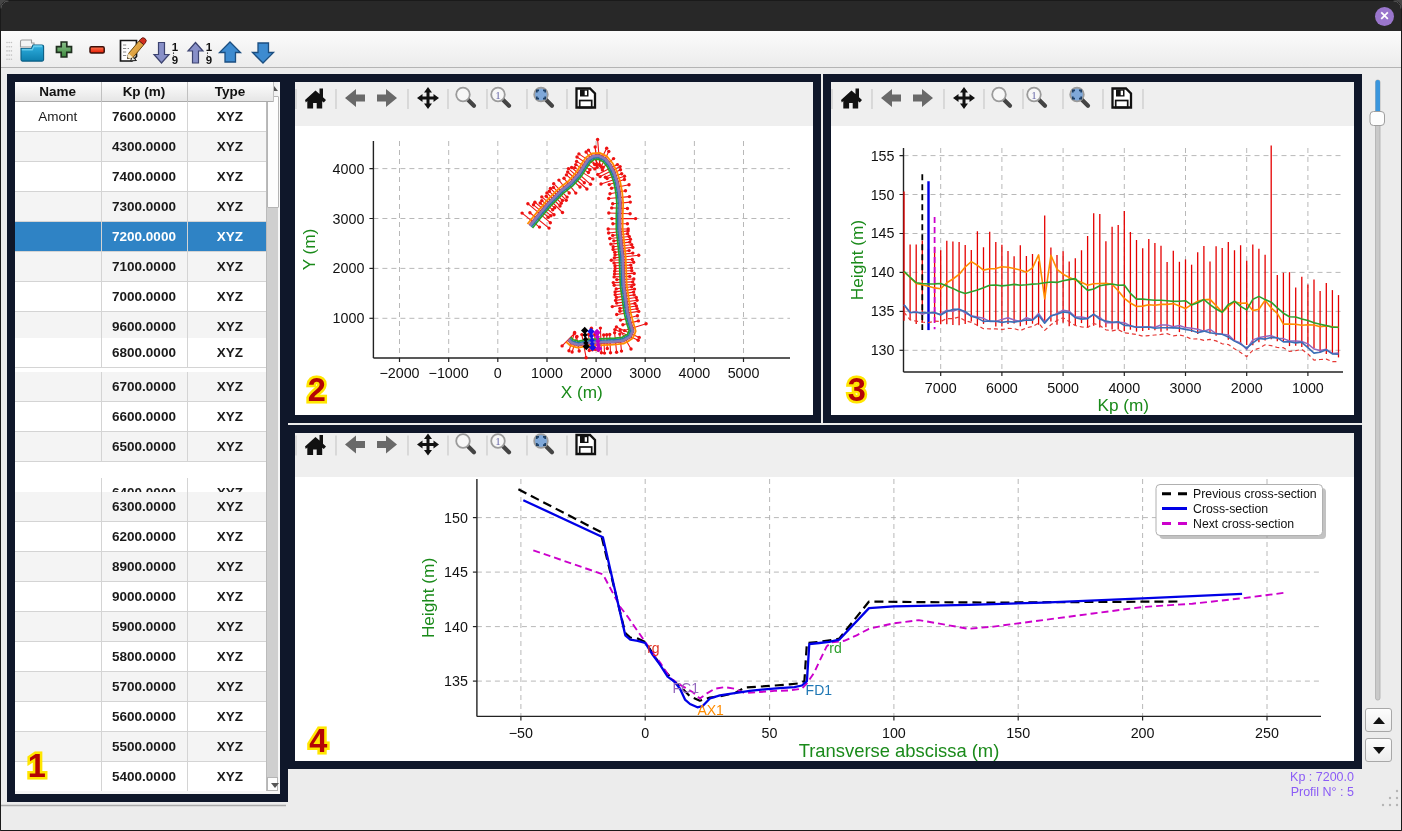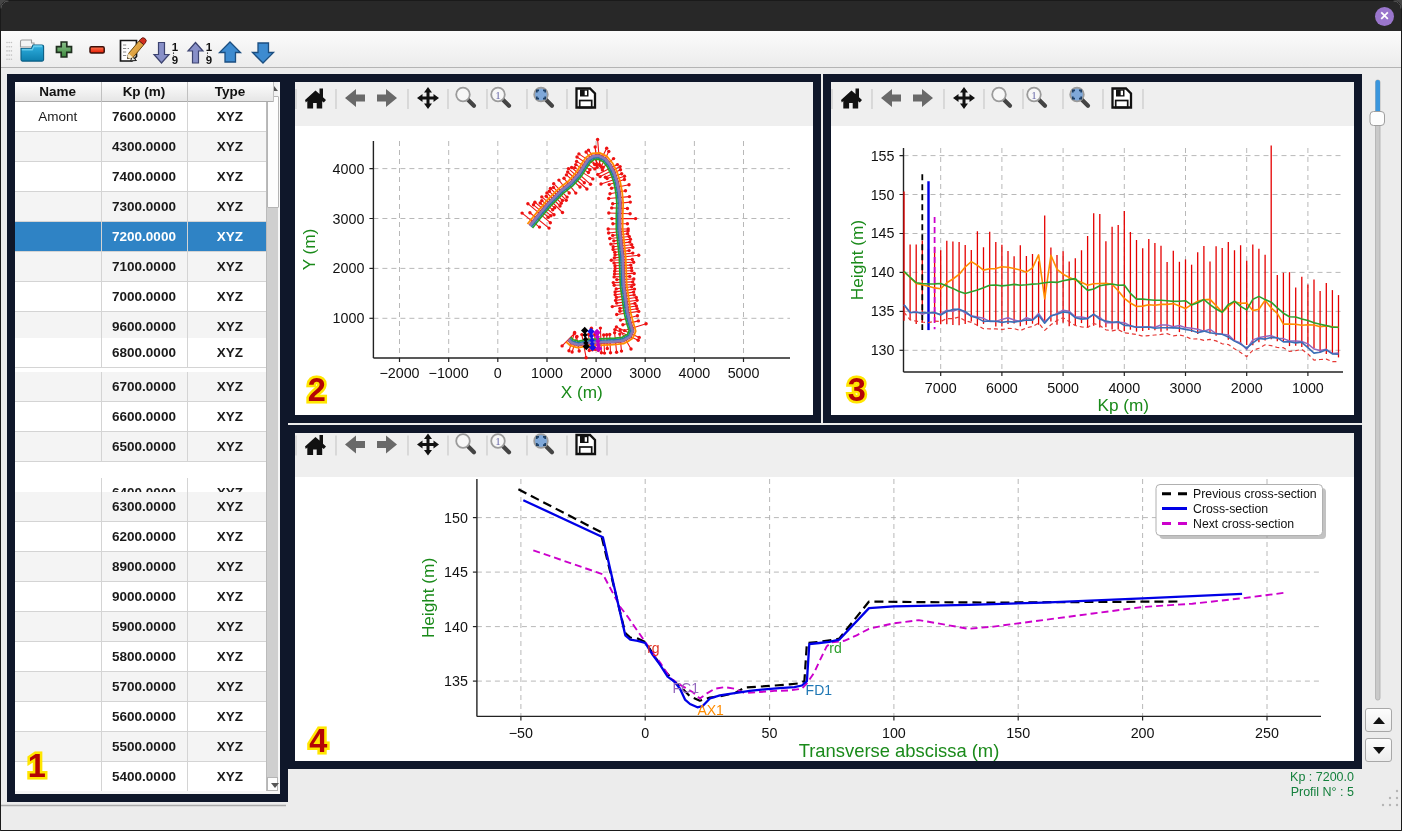--- a/index.html
+++ b/index.html
@@ -27,21 +27,21 @@
 .c3 { left:172.5px; width:86px;font-weight:bold; }
 .thead { position:absolute; left:0; top:0; width:258.5px; height:20px; background:linear-gradient(#fdfdfd,#e6e6e6); border-bottom:1px solid #aaa; z-index:3; }
 .thead div { position:absolute; top:0; height:20px; line-height:20px; text-align:center; font-weight:bold; font-size:13.5px; color:#111; border-right:1px solid #c0c0c0; }
 .vscroll { position:absolute; right:2px; top:0px; width:12.5px; bottom:3px; background:#cfcfcf; border-left:1px solid #bbb; }
 .vscroll .up { position:absolute; top:0; left:0; right:0; height:14px; background:#f2f2f2; }
 .vscroll .thumb { position:absolute; top:14px; left:0.5px; width:12px; height:112px; background:#fdfdfd; border:1px solid #b5b5b5; border-radius:1px; }
 .vscroll .down { position:absolute; bottom:0; left:0; right:0; height:14px; background:#f2f2f2; }
 .tri-up { width:0; height:0; border-left:4px solid transparent; border-right:4px solid transparent; border-bottom:5px solid #555; position:absolute; left:3px; top:4px; }
 .tri-down { width:0; height:0; border-left:4px solid transparent; border-right:4px solid transparent; border-top:5px solid #555; position:absolute; left:3px; top:5px; }
 .spin { position:absolute; width:27px; height:24px; background:linear-gradient(#fdfdfd,#ededed); border:1px solid #a8a8a8; border-radius:3px; }
-.status { position:absolute; right:47px; text-align:right; font-size:12.5px; color:#15803d; }
+.status { position:absolute; right:47px; text-align:right; font-size:12.5px; color:#8b5cf6; }
 </style></head><body>
 <div class="window">
   <div class="titlebar">
       <div class="close"></div>
     </div>
   <div class="toolbar"></div>
   <svg width="1402" height="70" style="z-index:5">
       <defs>
         <linearGradient id="gplus" x1="0" y1="0" x2="0" y2="1">
           <stop offset="0" stop-color="#8cc08c"></stop>

